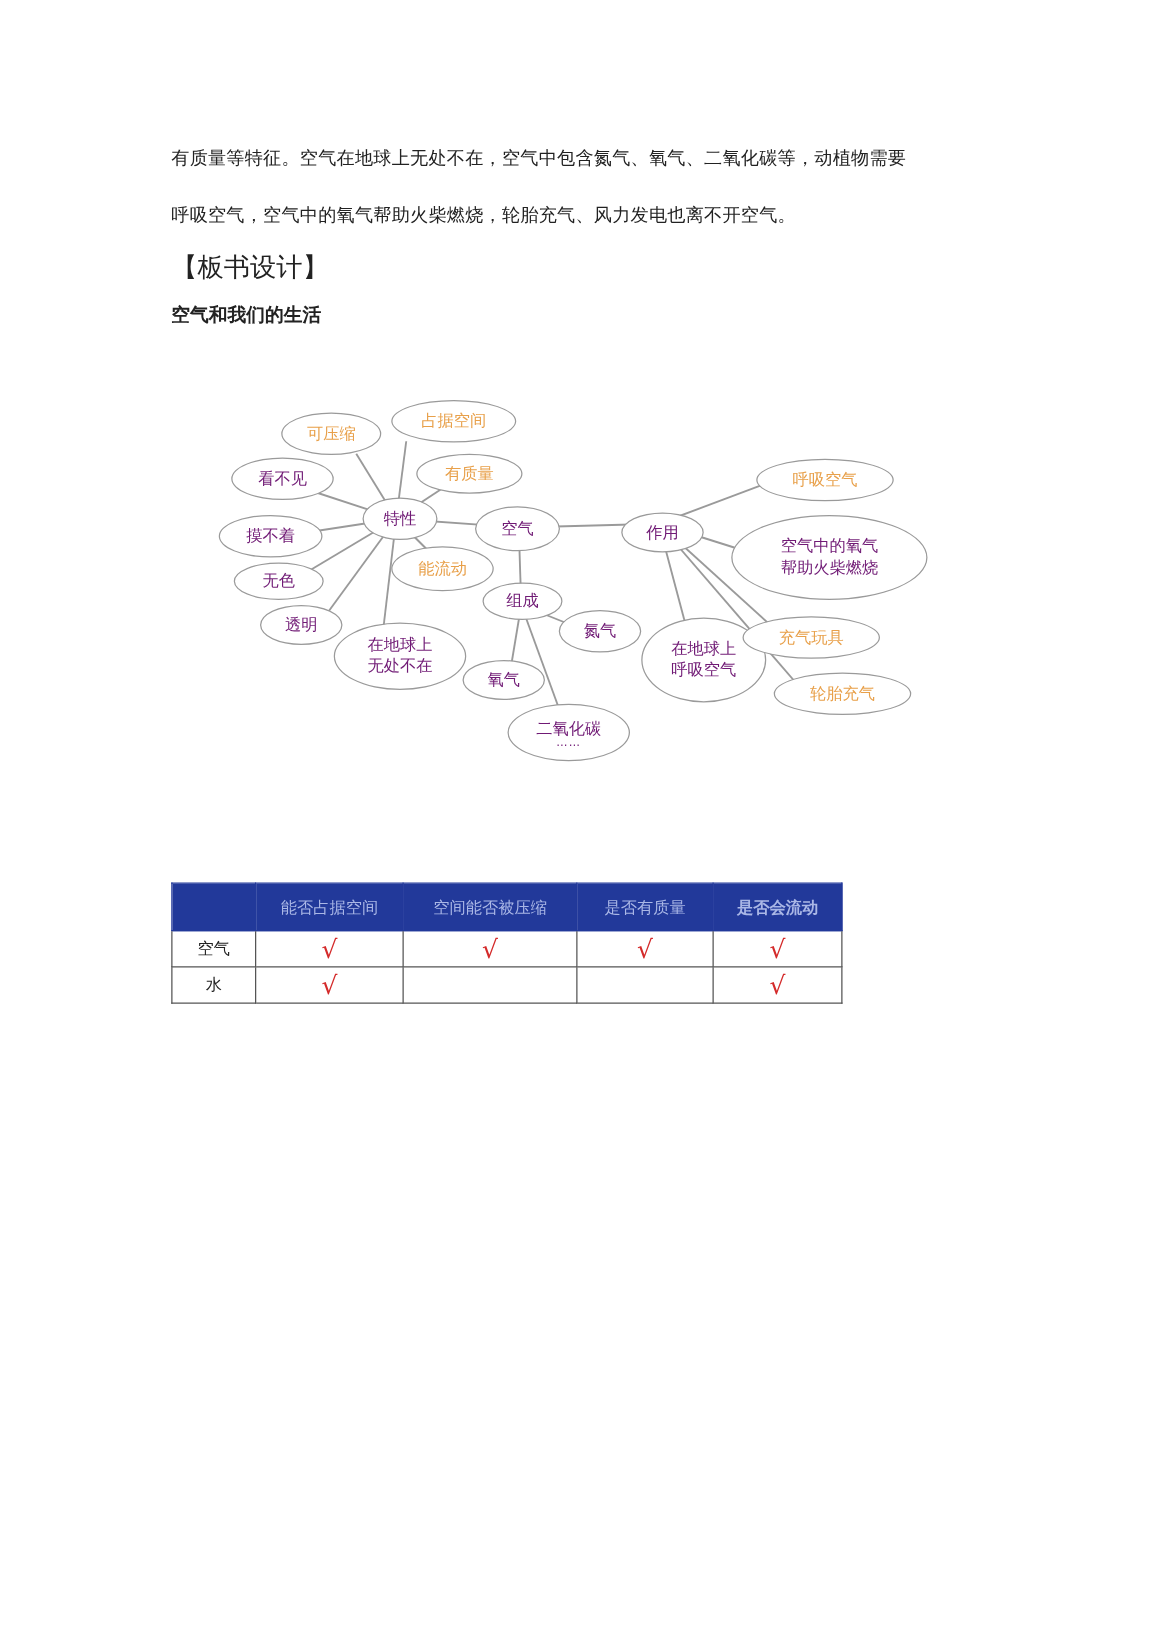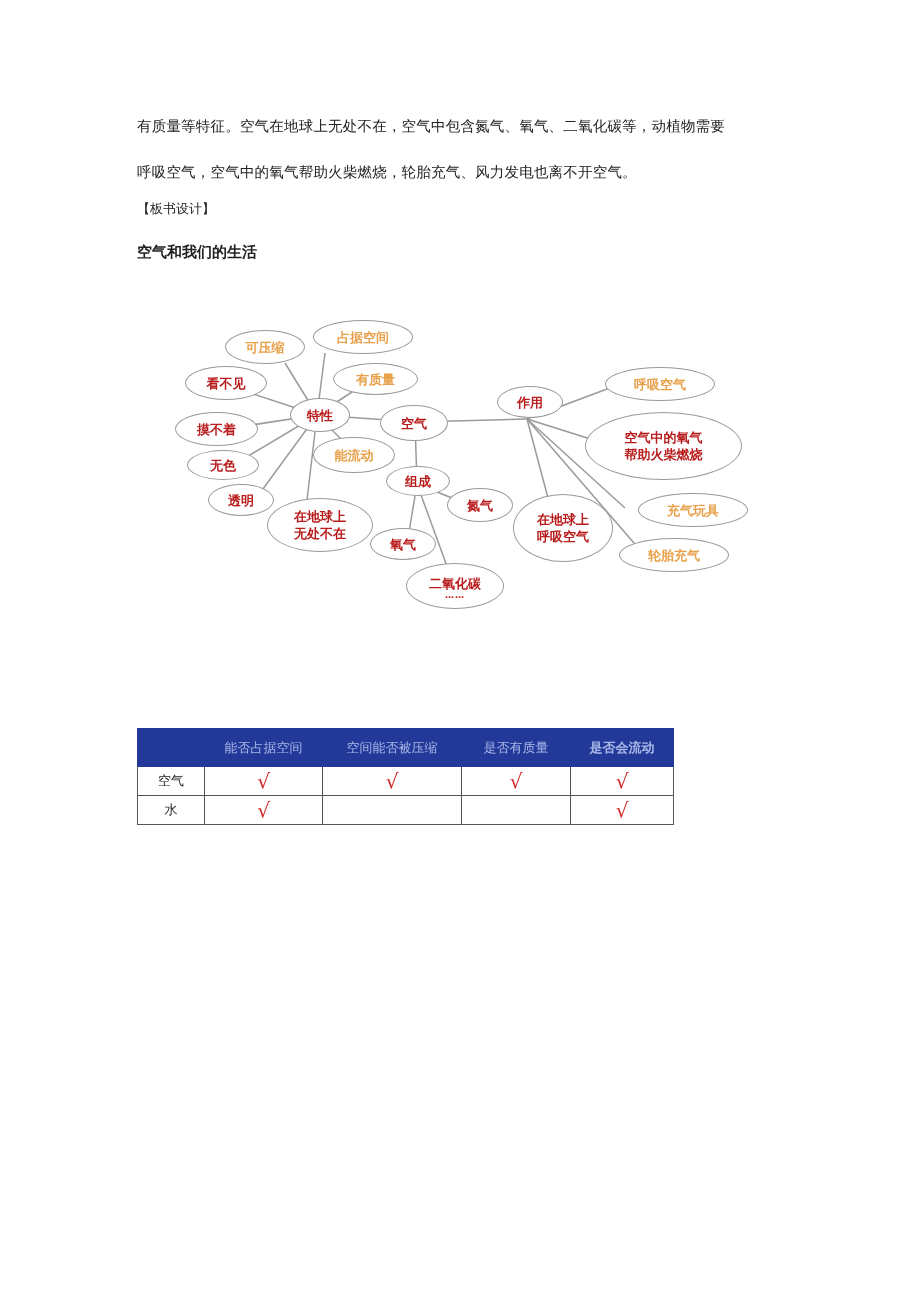--- a/index.html
+++ b/index.html
@@ -1,28 +1,28 @@
 <!DOCTYPE html>
 <html><head>
 <meta charset="utf-8">
 <style>
   html, body { margin: 0; padding: 0; background: #ffffff; }
   body { width: 920px; height: 1301px; position: relative; overflow: hidden;
          font-family: "DejaVu Serif", "Liberation Serif", serif; color: #222; }
   .para { position: absolute; left: 137px; font-size: 14.5px; letter-spacing: 0.2px; white-space: nowrap; }
   .heading { position: absolute; left: 137px; font-family: "DejaVu Sans", "Liberation Sans", sans-serif; font-weight: bold; font-size: 15px; }
-  .bracket { position: absolute; left: 137px; font-size: 13px; }
-  .diagram { position: absolute; left: 170px; top: 318px; width: 590px; height: 300px; font-weight: bold; }
+  .bracket { position: absolute; left: 137px; font-size: 21px; }
+  .diagram { position: absolute; left: 170px; top: 318px; width: 590px; height: 300px; }
   .diagram svg { position: absolute; left: 0; top: 0; }
   .node { position: absolute; border: 1.6px solid #9a9a9a; border-radius: 50%; background: #fff;
           display: flex; align-items: center; justify-content: center; text-align: center;
-          font-family: "DejaVu Sans", "Liberation Sans", sans-serif; font-size: 13px; line-height: 17px; color: #b91c1c; box-sizing: border-box; }
+          font-family: "DejaVu Sans", "Liberation Sans", sans-serif; font-size: 13px; line-height: 17px; color: #701a75; box-sizing: border-box; }
   .node.orange { color: #e8a04a; }
   .node .dots { display:block; font-size: 9px; line-height: 6px; letter-spacing: 1px; text-align:left; }
-  table.props { position: absolute; left: 137px; top: 728px; border-collapse: collapse;
+  table.props { position: absolute; left: 137px; top: 706px; border-collapse: collapse;
                 font-family: "DejaVu Sans", "Liberation Sans", sans-serif; font-size: 13px; padding-left: 48px; }
   table.props th { background: #22399a; color: #aab7e6; font-weight: normal; height: 37px; padding: 0; border: 1px solid #22399a; }
   table.props td { height: 28px; border: 1px solid #555; text-align: center; padding: 0; }
   table.props td.rowhead { color: #222; }
   .check { color: #d42a2a; font-size: 20px; font-family: "DejaVu Serif", serif; line-height: 20px; }
 </style>
 </head>
 <body>
 
 <div class="para" style="top:117px;font-family:Liberation Serif, serif;">有质量等特征。空气在地球上无处不在，空气中包含氮气、氧气、二氧化碳等，动植物需要</div>
@@ -75,31 +75,31 @@
     <span>在地球上</span>
     <span>无处不在</span>
   </div>
   <div class="node" style="left:216px;top:148px;width:64px;height:30px;">组成</div>
   <div class="node" style="left:277px;top:170px;width:66px;height:34px;">氮气</div>
   <div class="node" style="left:200px;top:210px;width:66px;height:32px;">氧气</div>
   <div class="node" style="left:236px;top:245px;width:98px;height:46px;flex-direction:column;">
     <span>二氧化碳</span>
     <span class="dots">……</span>
   </div>
-  <div class="node" style="left:327px;top:68px;width:66px;height:32px;">作用</div>
+  <div class="node" style="left:327px;top:92px;width:66px;height:32px;">作用</div>
   <div class="node orange" style="left:435px;top:49px;width:110px;height:34px;">呼吸空气</div>
   <div class="node" style="left:415px;top:94px;width:157px;height:68px;flex-direction:column;">
     <span>空气中的氧气</span>
     <span>帮助火柴燃烧</span>
   </div>
   <div class="node" style="left:343px;top:176px;width:100px;height:68px;flex-direction:column;">
     <span>在地球上</span>
     <span>呼吸空气</span>
   </div>
-  <div class="node orange" style="left:468px;top:175px;width:110px;height:34px;">充气玩具</div>
+  <div class="node orange" style="left:424px;top:175px;width:110px;height:34px;">充气玩具</div>
   <div class="node orange" style="left:449px;top:220px;width:110px;height:34px;">轮胎充气</div>
 </div>
 
 <table class="props">
   <thead>
     <tr>
       <th style="width:66px;"></th>
       <th style="width:117px;">能否占据空间</th>
       <th style="width:138px;">空间能否被压缩</th>
       <th style="width:108px;">是否有质量</th>

